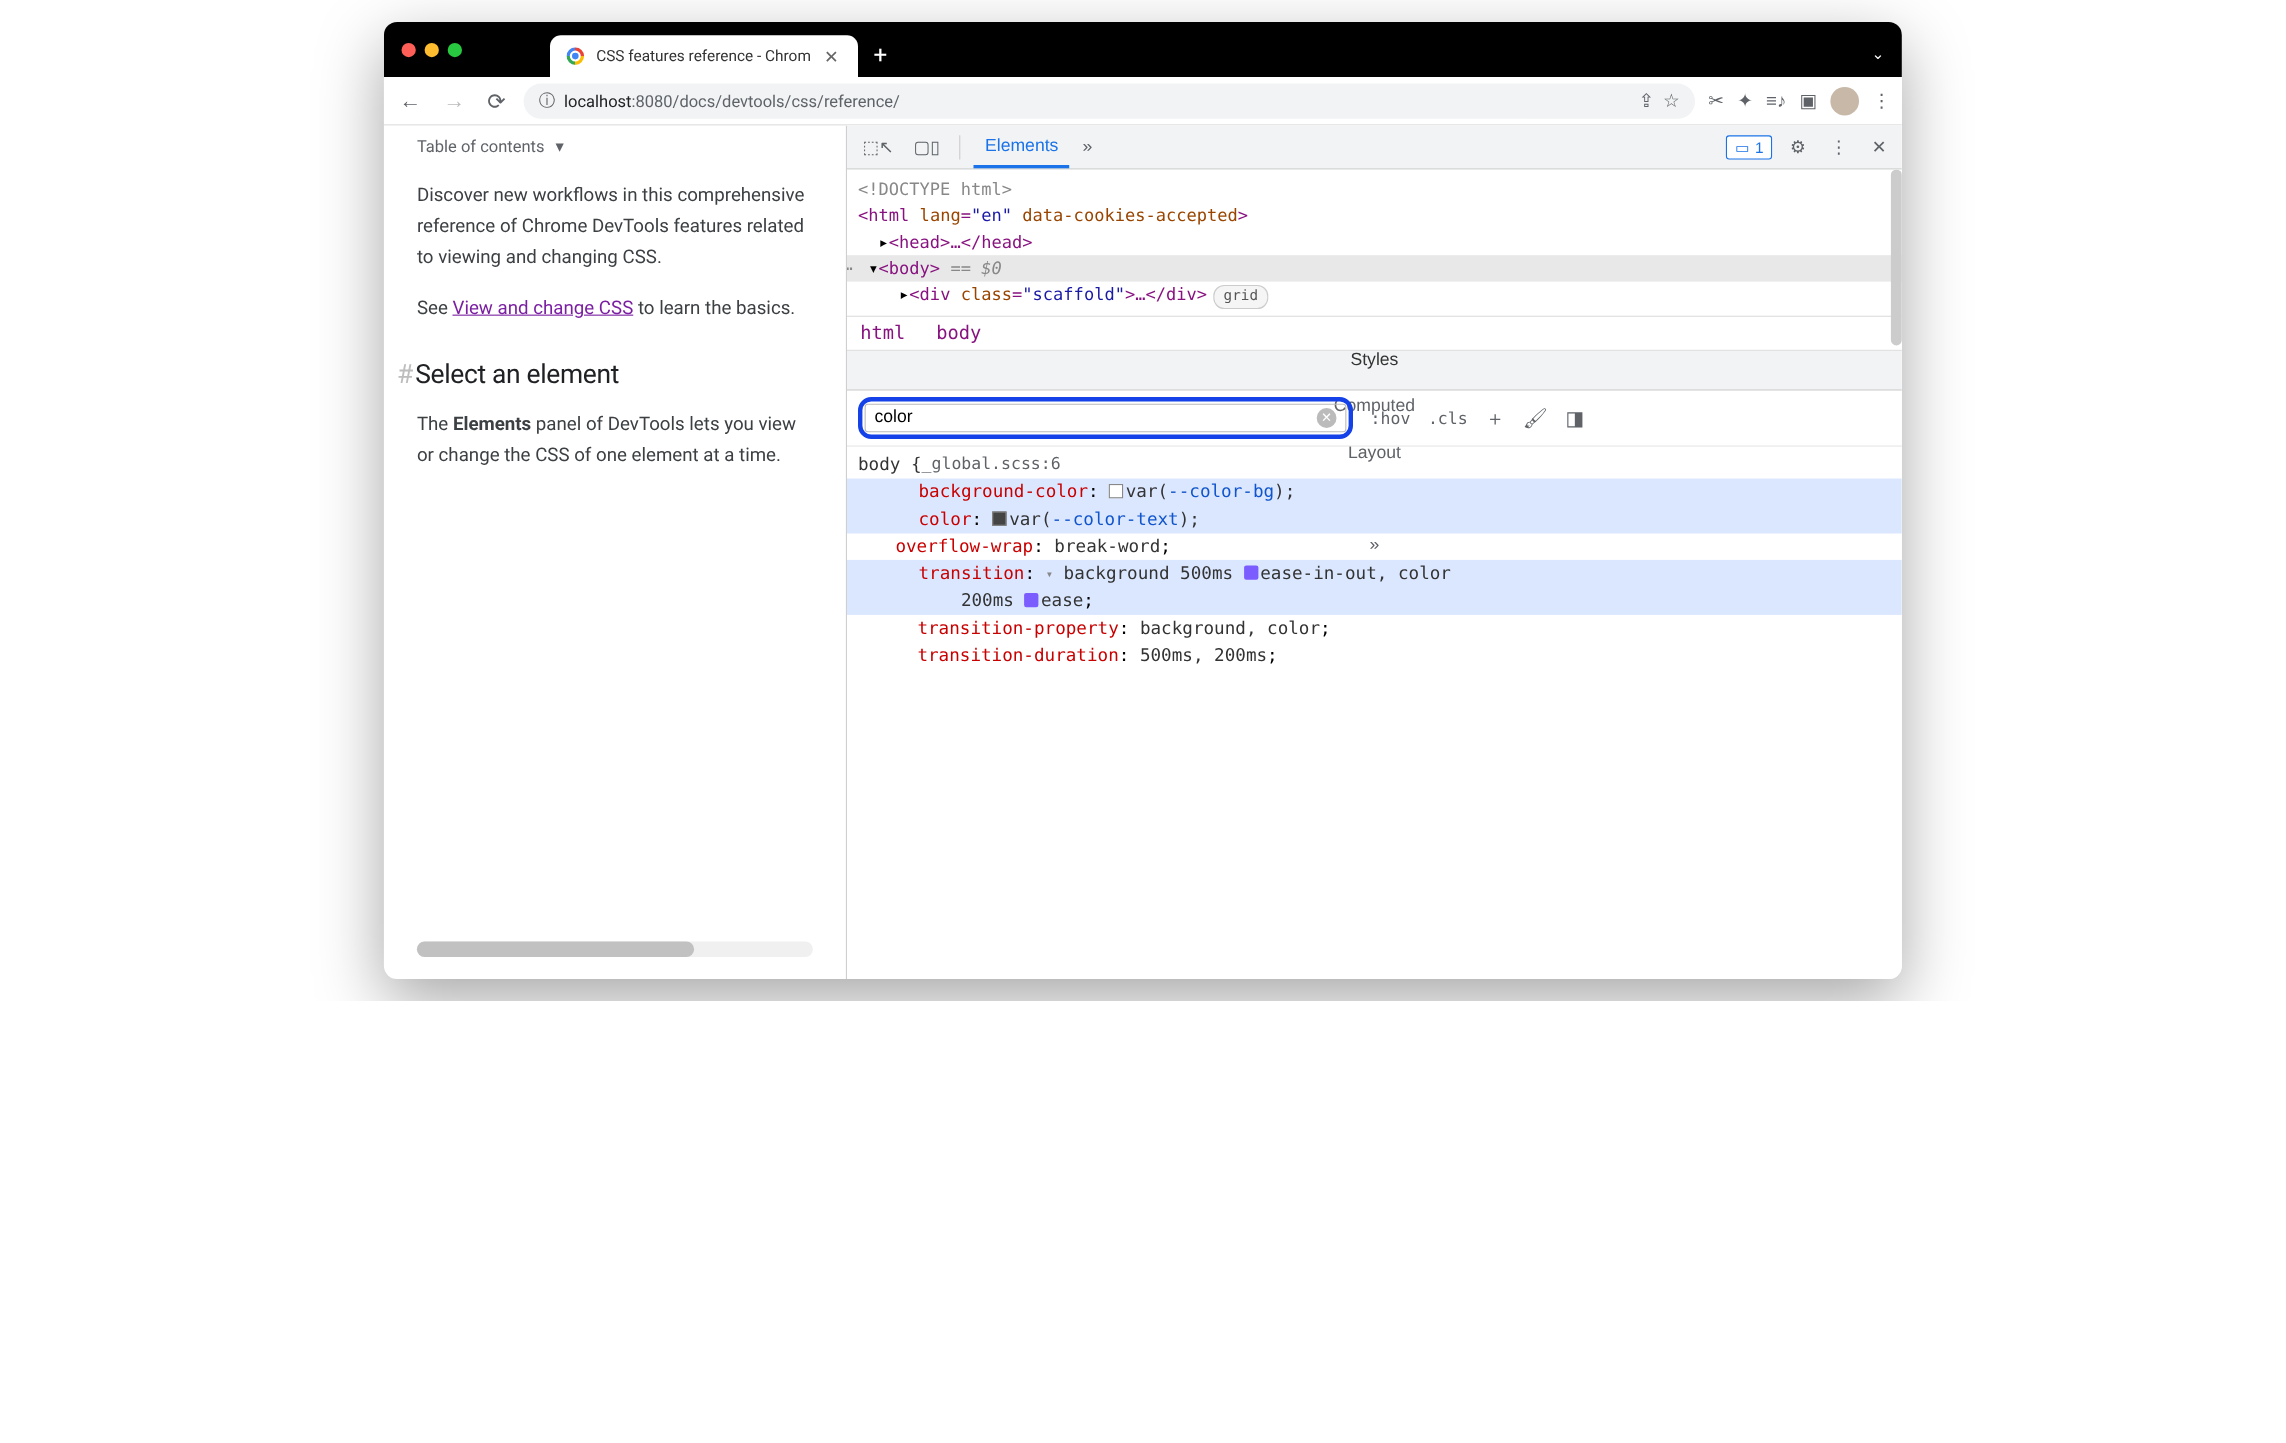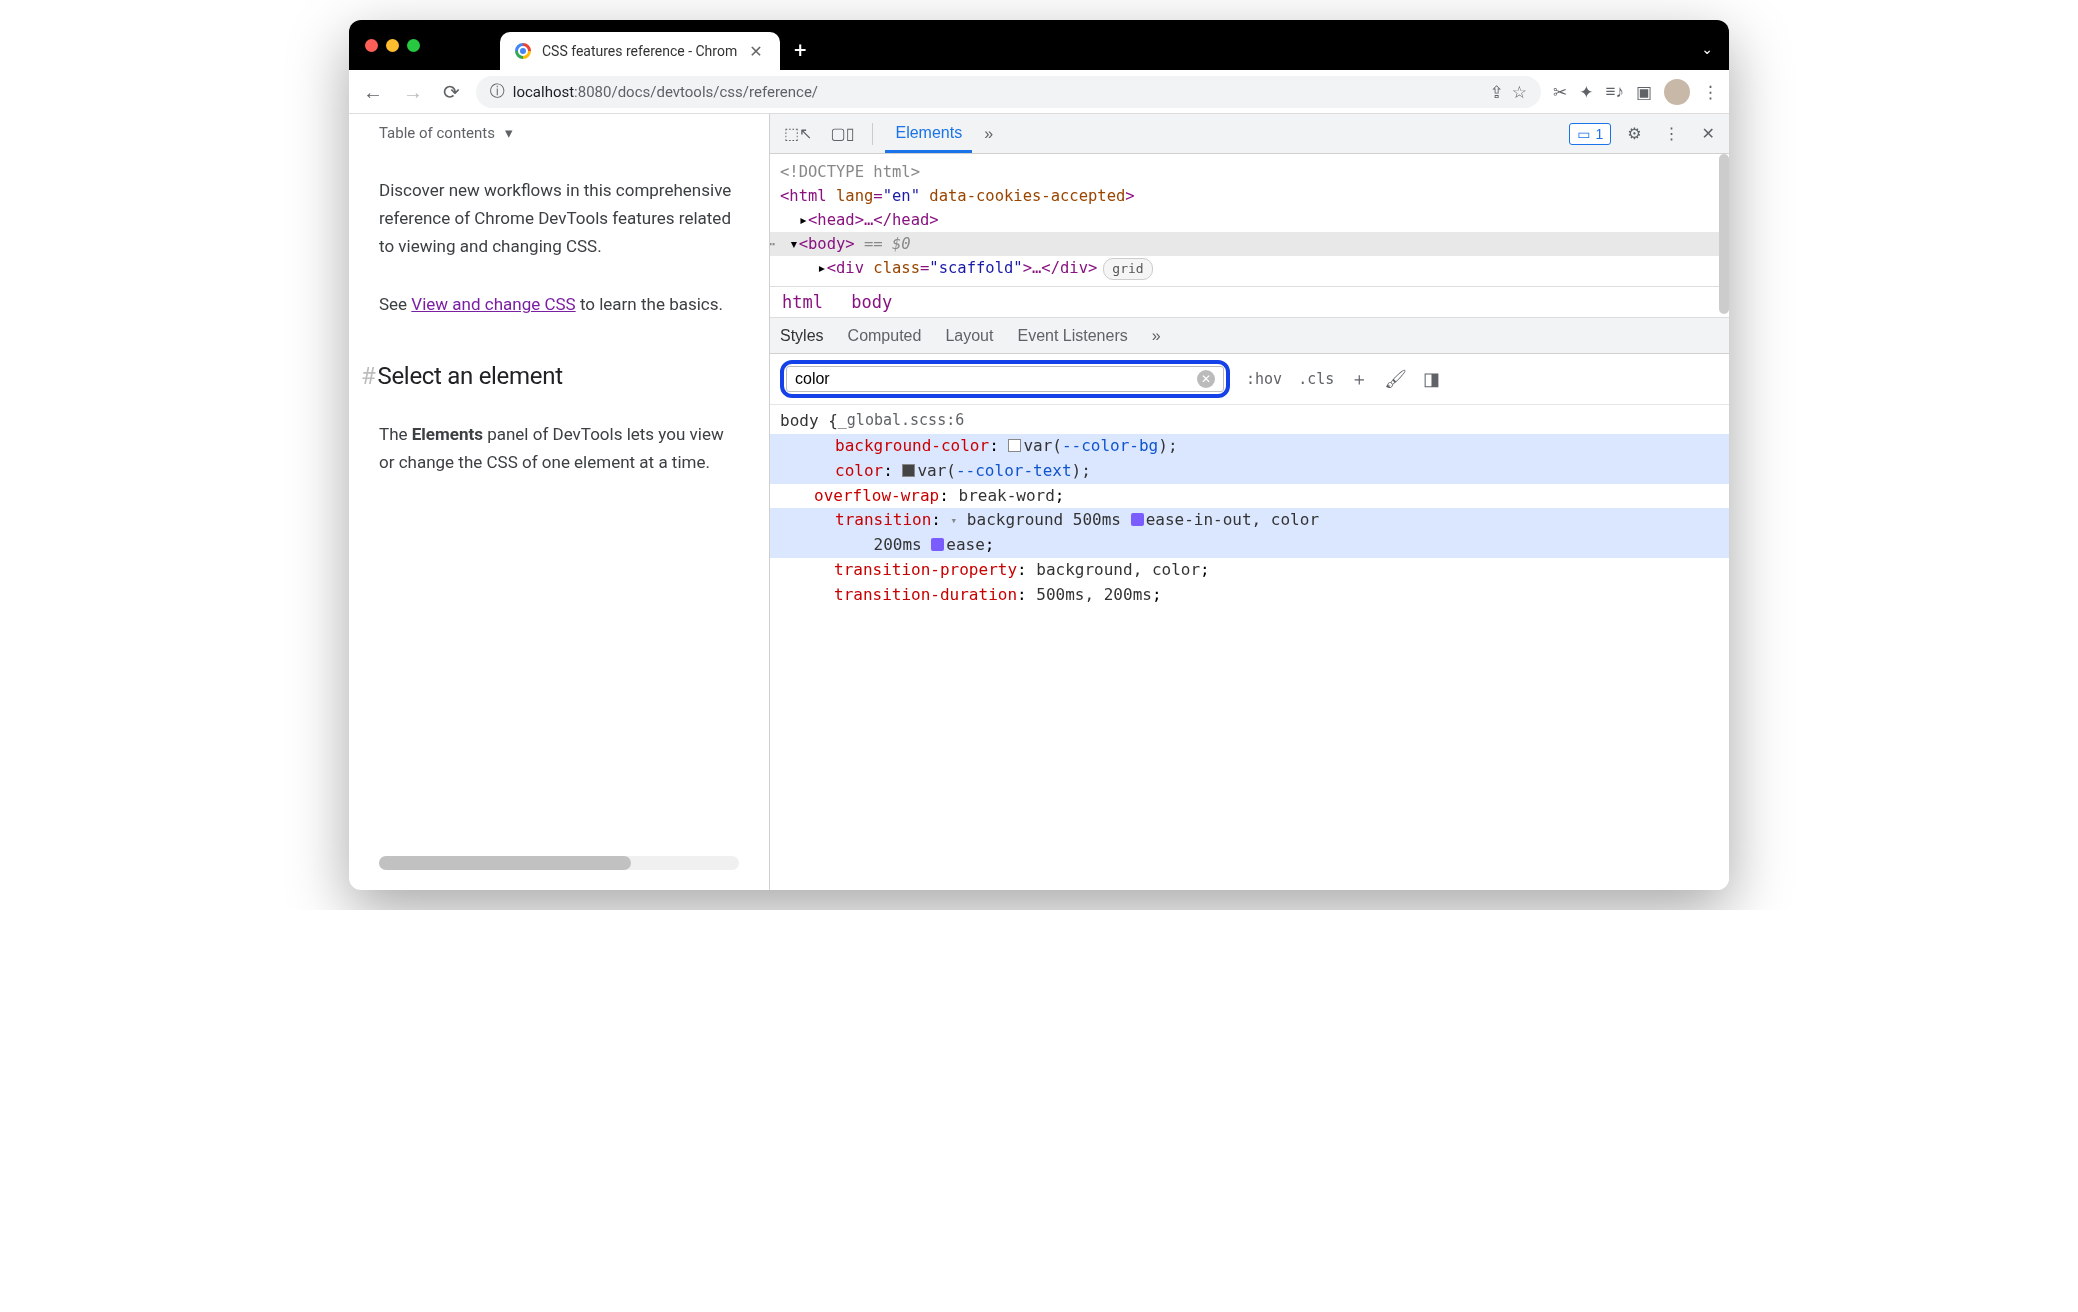--- a/index.html
+++ b/index.html
@@ -18,21 +18,21 @@
 .chevron-down { color: #fff; margin-left: auto; margin-top: 8px; font-size: 14px; }
 .toolbar { background: #fff; border-bottom: 1px solid #ddd; height: 44px; display: flex; align-items: center; padding: 0 10px; gap: 12px; }
 .nav-btn { color: #5f6368; font-size: 20px; padding: 4px; }
 .nav-btn.disabled { color: #bbb; }
 .omnibox { flex: 1; background: #f1f3f4; border-radius: 20px; height: 32px; display: flex; align-items: center; padding: 0 14px; gap: 8px; font-size: 15px; color: #5f6368; }
 .omnibox .host { color: #202124; }
 .omnibox .path { color: #5f6368; }
 .tb-icon { color: #5f6368; font-size: 17px; }
 .avatar { width: 26px; height: 26px; border-radius: 50%; background: #c8b8a8; }
 .content { flex: 1; display: flex; overflow: hidden; }
-.page { width: 420px; padding: 10px 30px 20px 30px; overflow: hidden; position: relative; color: #3c4043; display: flex; flex-direction: column; gap: 12px; }
+.page { width: 420px; padding: 10px 30px 20px 30px; overflow: hidden; position: relative; color: #3c4043; display: flex; flex-direction: column; }
 .toc { color: #5f6368; font-size: 15px; display: flex; align-items: center; gap: 10px; margin-bottom: 22px; }
 .page p { font-size: 17px; line-height: 1.65; margin-bottom: 18px; }
 .page a { color: #7b1fa2; text-decoration: underline; }
 .page h2 { font-size: 24px; font-weight: 400; margin: 14px 0 18px; color: #202124; letter-spacing: -0.3px; }
 .hashmark { color: #bdbdbd; margin-left: -18px; margin-right: 2px; }
 .hscroll { margin-top: auto; height: 14px; background: #f0f0f0; border-radius: 7px; position: relative; }
 .hscroll::before { content:""; position:absolute; left:0; width:70%; height:100%; background:#c1c1c1; border-radius:7px; }
 .devtools { flex: 1; border-left: 1px solid #cfcfcf; display: flex; flex-direction: column; font-family: Menlo, Consolas, monospace; font-size: 15px; background: #fff; overflow: hidden; }
 .dt-tabs { height: 40px; border-bottom: 1px solid #d0d0d0; display: flex; align-items: center; padding: 0 8px; gap: 6px; background: #f1f3f4; font-family: -apple-system, sans-serif; }
 .dt-ico { color: #5f6368; padding: 4px 6px; font-size: 16px; }
@@ -44,21 +44,21 @@
 .dom { padding: 6px 10px; font-family: Menlo, Consolas, monospace; font-size: 15.5px; line-height: 1.55; position: relative; }
 .dom .line { white-space: pre; }
 .tag-b { color: #881280; } .attr-n { color: #994500; } .attr-v { color: #1a1aa6; } .pun { color: #881280; }
 .doctype { color: #888; }
 .selected-row { background: #e8e8e8; margin: 0 -10px; padding: 0 10px; }
 .dollar { color: #888; font-style: italic; }
 .ellipsis-gutter { color: #888; position: absolute; left: -4px; }
 .pill { display: inline-block; border: 1px solid #ccc; border-radius: 10px; padding: 0 8px; font-size: 13px; color: #555; background: #f5f5f5; margin-left: 6px; }
 .crumbs { border-top: 1px solid #ddd; border-bottom: 1px solid #ddd; padding: 5px 12px; font-size: 17px; color: #881280; font-family: Menlo, monospace; }
 .crumbs span + span { margin-left: 18px; }
-.sub-tabs { background: #f1f3f4; border-bottom: 1px solid #d0d0d0; display: flex; align-items: center; padding: 0 10px; gap: 24px; font-family: -apple-system, sans-serif; font-size: 16px; color: #5f6368; height: 36px; }
+.sub-tabs { background: #f1f3f4; border-bottom: 1px solid #d0d0d0; display: flex; align-items: center; padding: 0 10px; gap: 24px; font-family: -apple-system, sans-serif; font-size: 16px; color: #5f6368; height: 36px; flex-direction: column; }
 .sub-tabs .active { color: #333; }
 .filter-row { display: flex; align-items: center; padding: 6px 10px; gap: 10px; border-bottom: 1px solid #e6e6e6; font-family: -apple-system, sans-serif; }
 .filter-box { border: 4px solid #1442e8; border-radius: 12px; padding: 2px; display: flex; align-items: center; flex: 0 0 450px; }
 .filter-inner { border: 1px solid #bbb; border-radius: 3px; flex: 1; display: flex; align-items: center; padding: 3px 8px; }
 .filter-inner input { border: 0; outline: 0; flex: 1; font-size: 16px; font-family: inherit; }
 .clear-btn { width: 18px; height: 18px; border-radius: 50%; background: #bbb; color: #fff; display: flex; align-items: center; justify-content: center; font-size: 12px; }
 .style-btns { display: flex; align-items: center; gap: 16px; color: #5f6368; font-size: 15px; margin-left: 6px; font-family: Menlo, monospace; }
 .style-btns .ico { font-family: -apple-system, sans-serif; font-size: 18px; }
 .styles { padding: 4px 10px 10px; font-family: Menlo, Consolas, monospace; font-size: 16px; line-height: 1.55; overflow: hidden; }
 .rule-head { display: flex; justify-content: flex-start; color: #333; }

